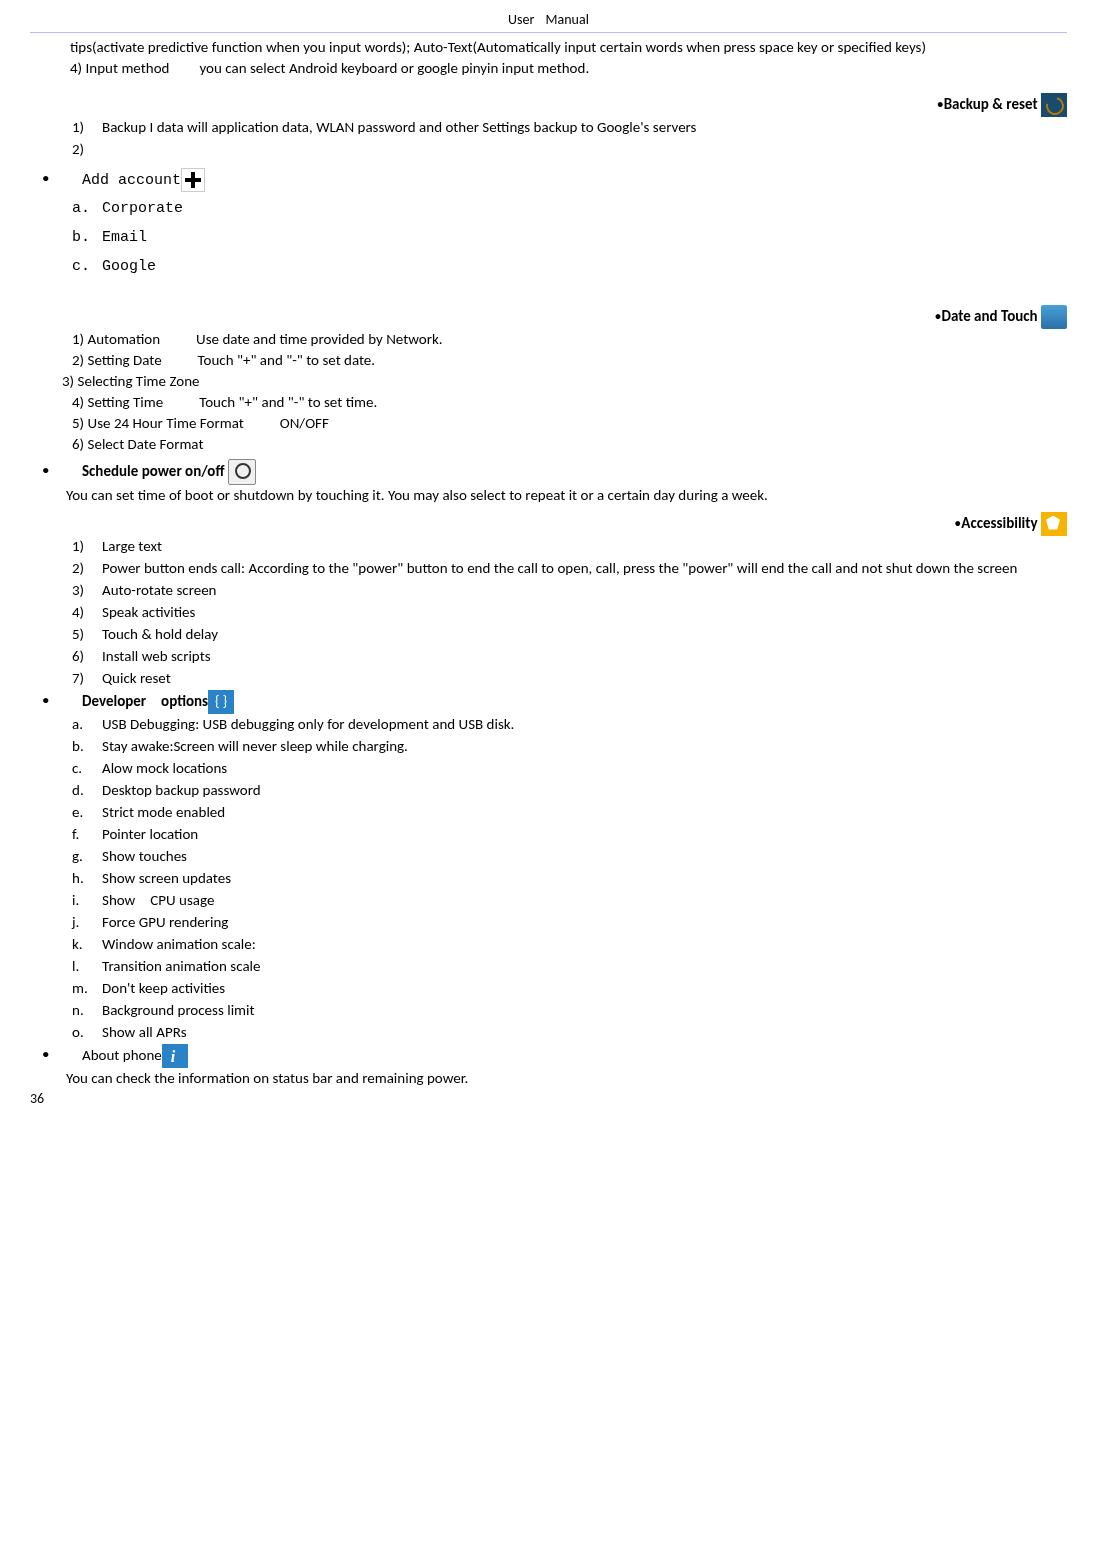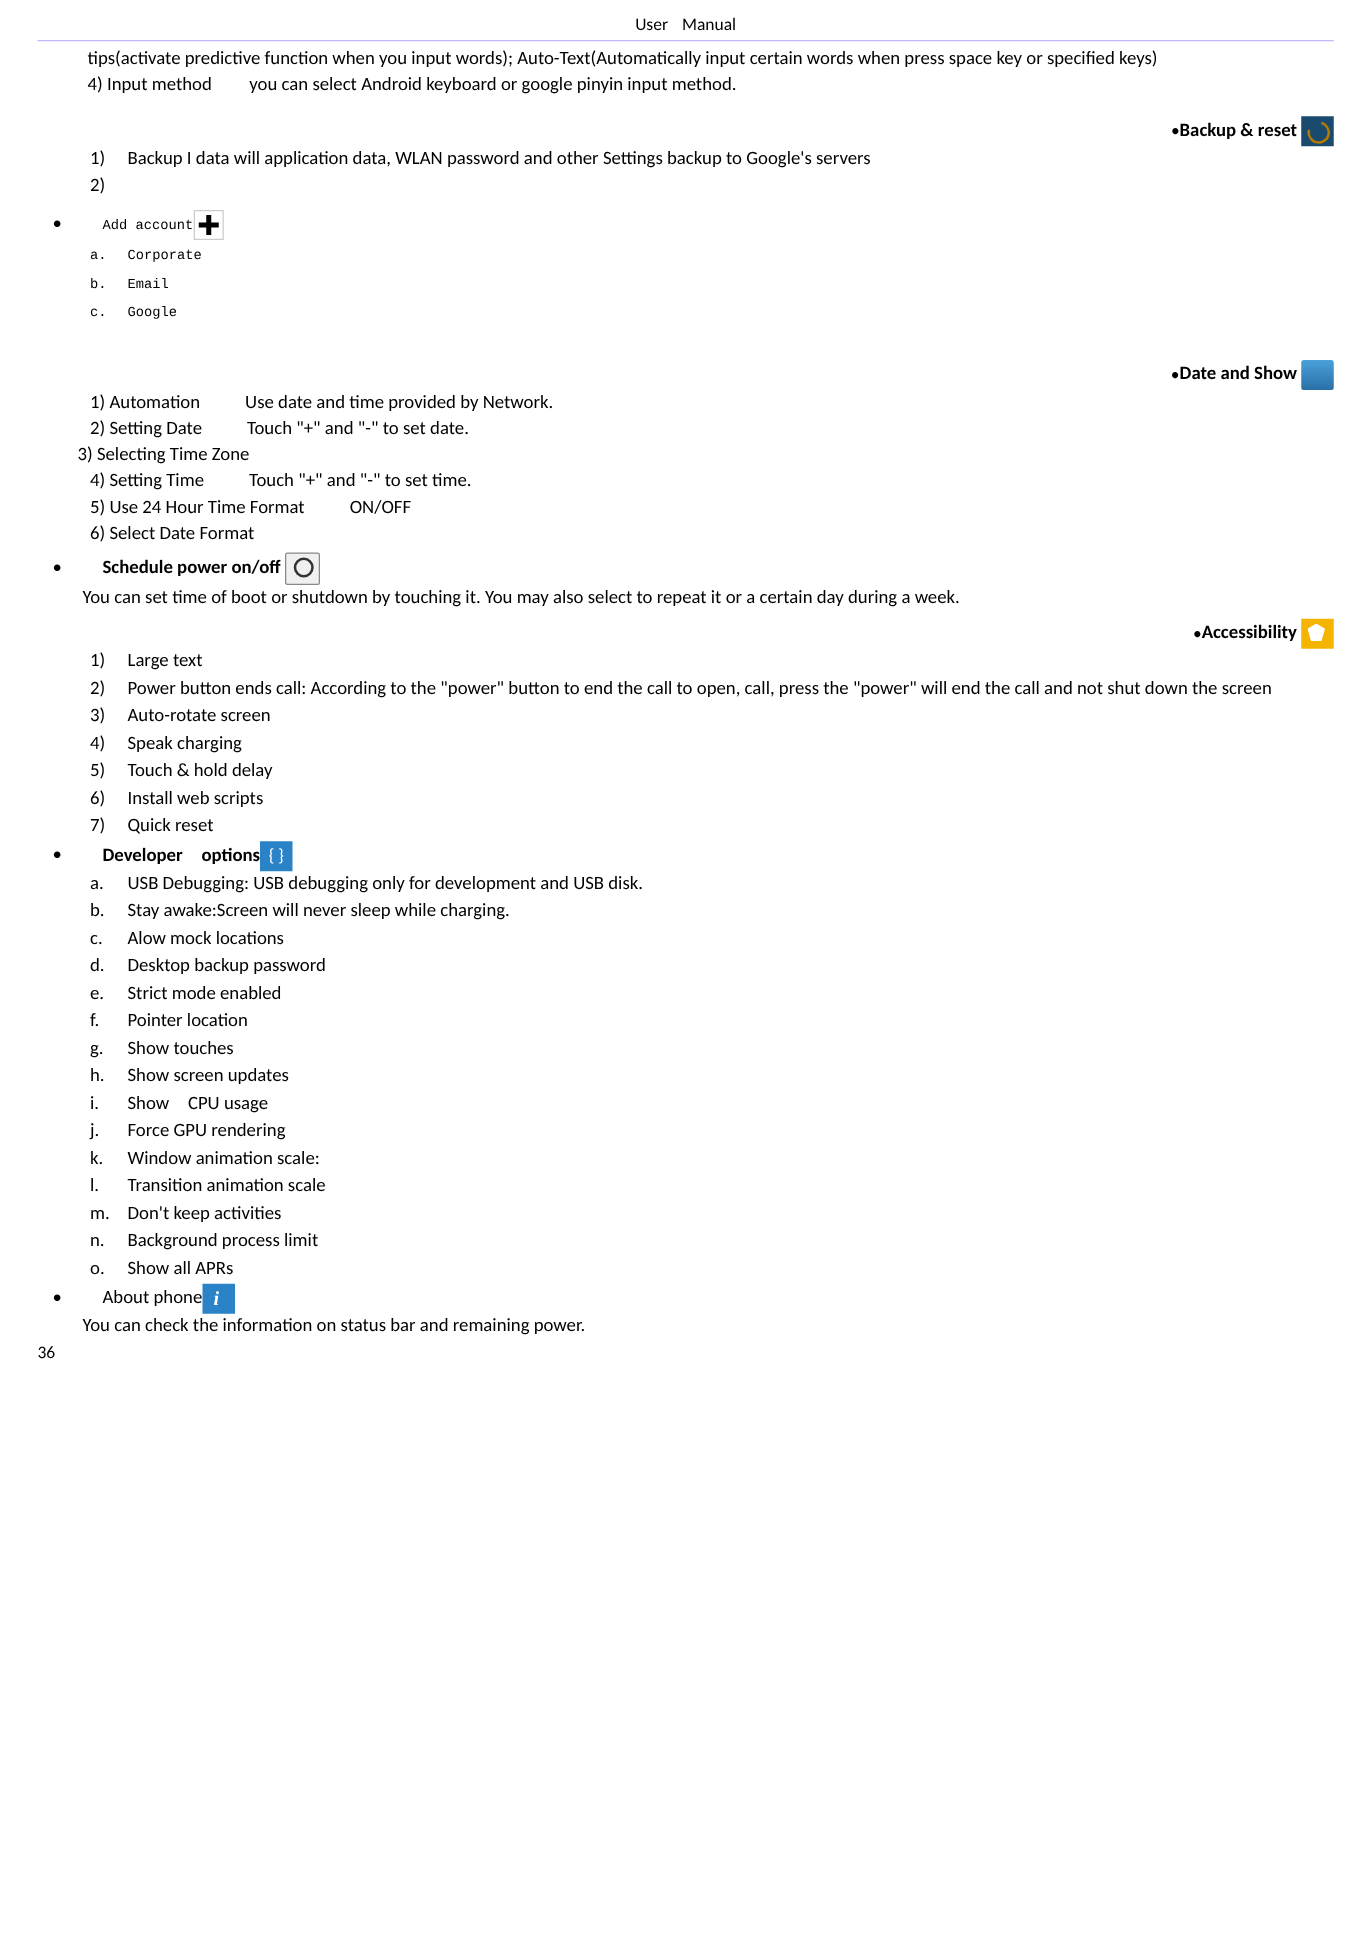--- a/index.html
+++ b/index.html
@@ -135,21 +135,21 @@
       display: flex;
       margin-bottom: 1px;
     }
     .ol-num .n {
       width: 30px;
       flex-shrink: 0;
     }
     .ol-letter .n { width: 30px; flex-shrink: 0; }
     .mono {
       font-family: "Courier New", monospace;
-      font-size: 11px;
+      font-size: 15px;
     }
     .bullet-far {
       margin-left: 12px;
     }
     .bullet-far .bullet {
       display: inline-block;
       width: 40px;
     }
     .justify { text-align: justify; }
     .dt-row {
@@ -203,21 +203,21 @@
       <span class="n">b.</span>
       <span>Email</span>
     </div>
   <div class="li" style="margin-bottom:8px;">
       <span class="n">c.</span>
       <span>Google</span>
     </div>
 </div>
 
 <div class="bullet-row" style="margin-top:28px;">
-  <span class="bullet">•</span><span class="bold">Date and Show</span>
+  <span class="bullet">•</span><span class="bold">Date and Touch</span>
   <span class="icon icon-datetime"></span>
 </div>
 <div class="dt-row">
     <span class="dt-label">1) Automation</span>
     <span class="dt-gap"></span>
     <span>Use date and time provided by Network.</span>
   </div>
 <div class="dt-row">
     <span class="dt-label">2) Setting Date</span>
     <span class="dt-gap"></span>
@@ -260,21 +260,21 @@
   <div class="li justify">
       <span class="n">2)</span>
       <span>Power button ends call: According to the "power" button to end the call to open, call, press the "power" will end the call and not shut down the screen</span>
     </div>
   <div class="li">
       <span class="n">3)</span>
       <span>Auto-rotate screen</span>
     </div>
   <div class="li">
       <span class="n">4)</span>
-      <span>Speak charging</span>
+      <span>Speak activities</span>
     </div>
   <div class="li">
       <span class="n">5)</span>
       <span>Touch &amp; hold delay</span>
     </div>
   <div class="li">
       <span class="n">6)</span>
       <span>Install web scripts</span>
     </div>
   <div class="li">

